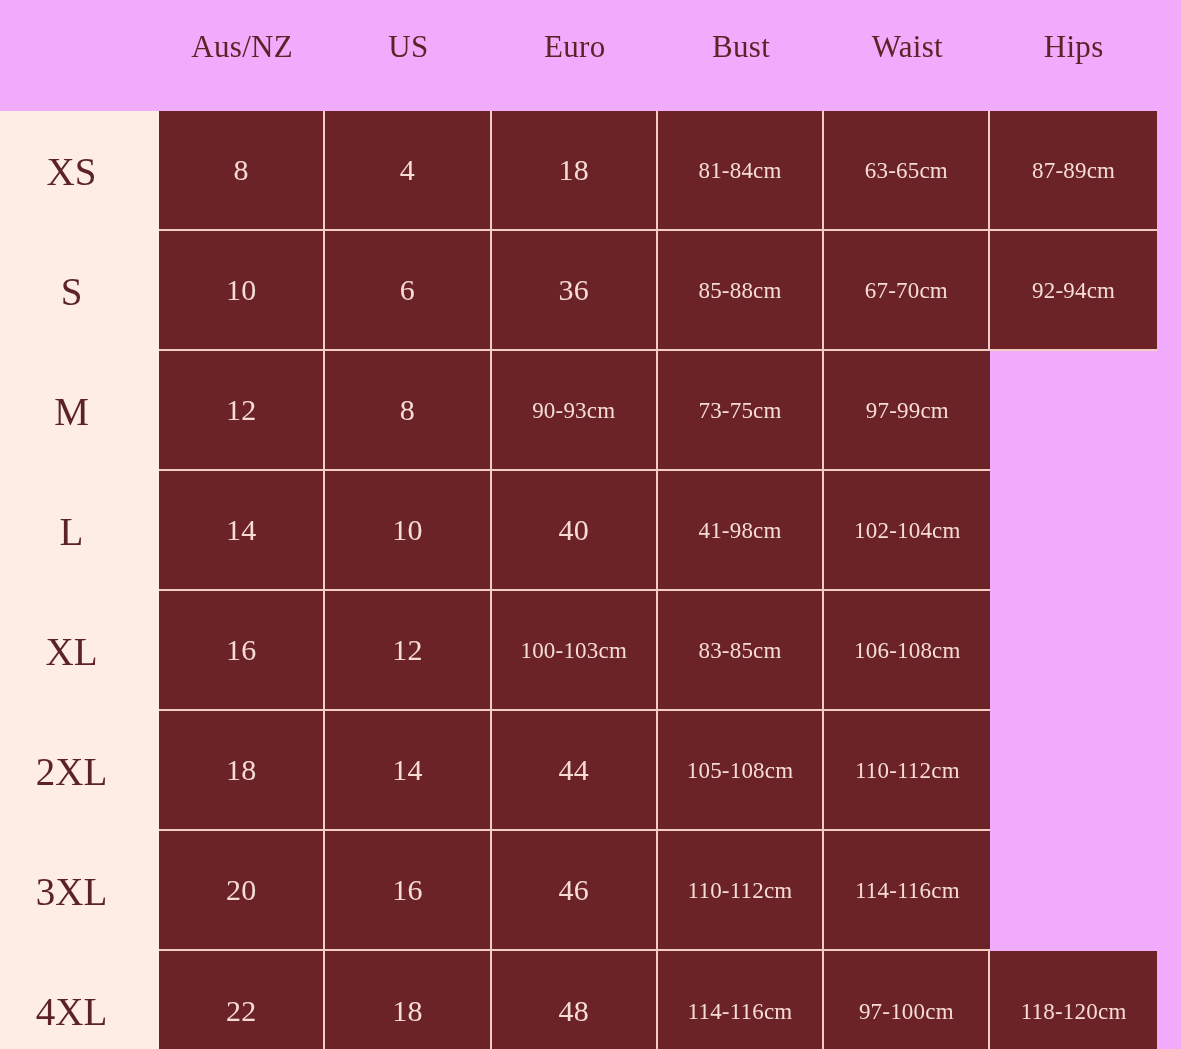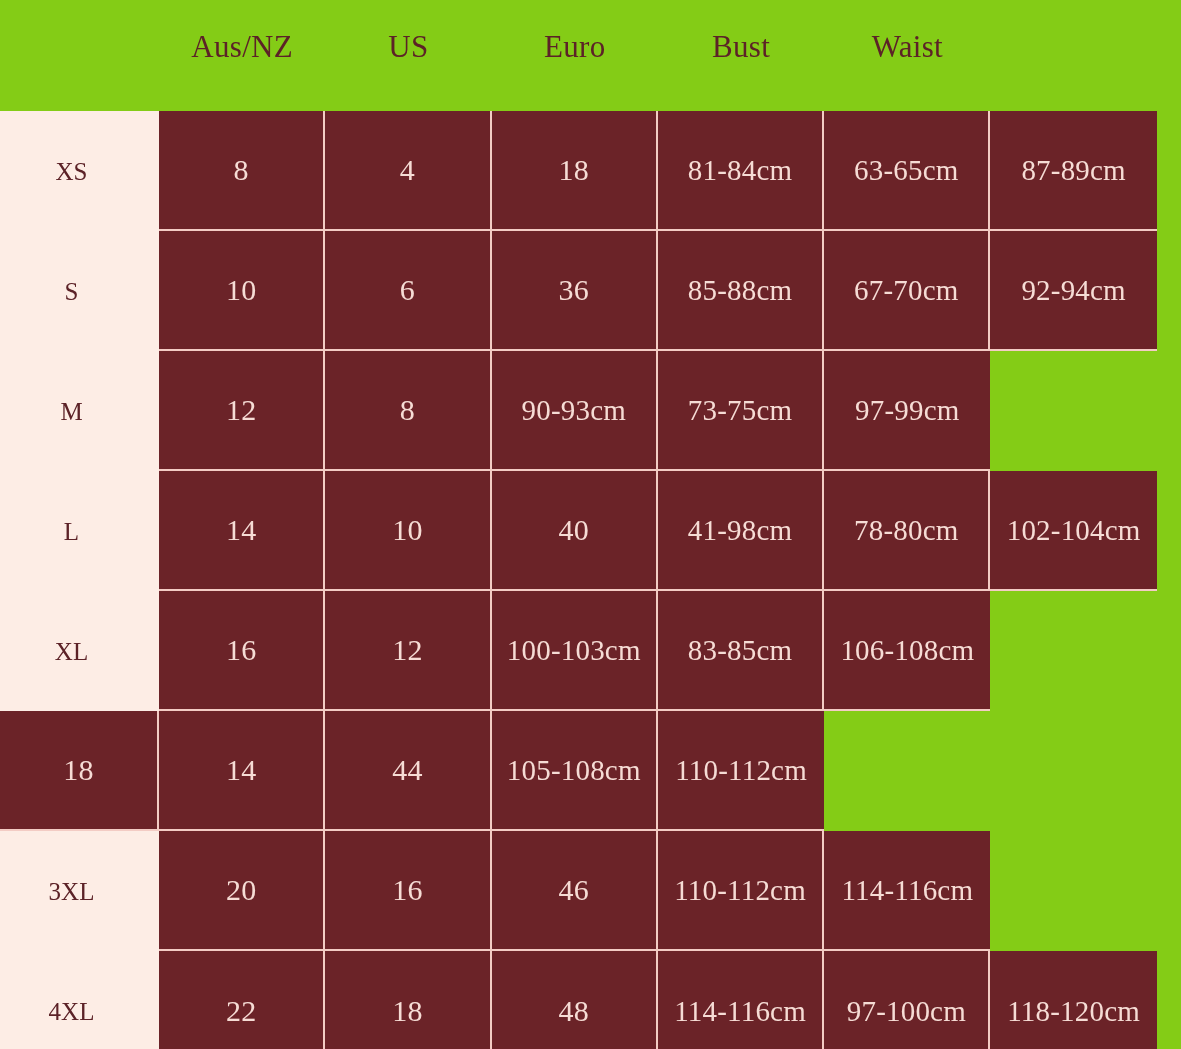--- a/index.html
+++ b/index.html
@@ -13,21 +13,21 @@
     overflow: hidden;
     background: #fdede5;
     font-family: "Liberation Serif", "DejaVu Serif", serif;
     -webkit-font-smoothing: antialiased;
   }
 
   .chart {
     position: relative;
     width: 1181px;
     height: 1049px;
-    background: #84cc16;
+    background: #f0abfc;
     box-sizing: border-box;
   }
 
   
   .head-row {
     display: grid;
     grid-template-columns: 159px repeat(6, 166.3px);
     height: 111px;
     align-items: center;
   }
@@ -55,21 +55,21 @@
   .data-row {
     display: grid;
     grid-template-columns: 159px repeat(6, 166.3px);
     height: 120px;
   }
   .row-head {
     display: flex;
     align-items: center;
     justify-content: center;
     color: #5c2227;
-    font-size: 25px;
+    font-size: 39px;
     line-height: 1;
     background: #fdede5;
     padding-right: 16px;
     box-sizing: border-box;
     white-space: nowrap;
   }
   .cell {
     display: flex;
     align-items: center;
     justify-content: center;
@@ -83,35 +83,36 @@
     border-bottom: 2px solid #f3ccc4;
     white-space: nowrap;
   }
   .cell:last-child {
     border-right: none;
   }
   .data-row:last-child .cell {
     border-bottom: none;
   }
   .cell.measure {
-    font-size: 29px;
+    font-size: 23px;
   }
 </style>
 </head>
 <body>
 
 <div class="chart">
 
   <div class="head-row">
     <div class="corner-cell"></div>
     <div class="col-head">Aus/NZ</div>
     <div class="col-head">US</div>
     <div class="col-head">Euro</div>
     <div class="col-head">Bust</div>
     <div class="col-head">Waist</div>
+    <div class="col-head">Hips</div>
   </div>
 
   <div class="body-rows">
 
     <div class="data-row">
       <div class="row-head">XS</div>
       <div class="cell">8</div>
       <div class="cell">4</div>
       <div class="cell">18</div>
       <div class="cell measure">81-84cm</div>
@@ -137,34 +138,34 @@
       <div class="cell measure">73-75cm</div>
       <div class="cell measure">97-99cm</div>
     </div>
 
     <div class="data-row">
       <div class="row-head">L</div>
       <div class="cell">14</div>
       <div class="cell">10</div>
       <div class="cell">40</div>
       <div class="cell measure">41-98cm</div>
-      <div class="cell measure">78-80cm</div>
       <div class="cell measure">102-104cm</div>
     </div>
 
     <div class="data-row">
       <div class="row-head">XL</div>
       <div class="cell">16</div>
       <div class="cell">12</div>
       <div class="cell measure">100-103cm</div>
       <div class="cell measure">83-85cm</div>
       <div class="cell measure">106-108cm</div>
     </div>
 
     <div class="data-row">
+      <div class="row-head">2XL</div>
       <div class="cell">18</div>
       <div class="cell">14</div>
       <div class="cell">44</div>
       <div class="cell measure">105-108cm</div>
       <div class="cell measure">110-112cm</div>
     </div>
 
     <div class="data-row">
       <div class="row-head">3XL</div>
       <div class="cell">20</div>

